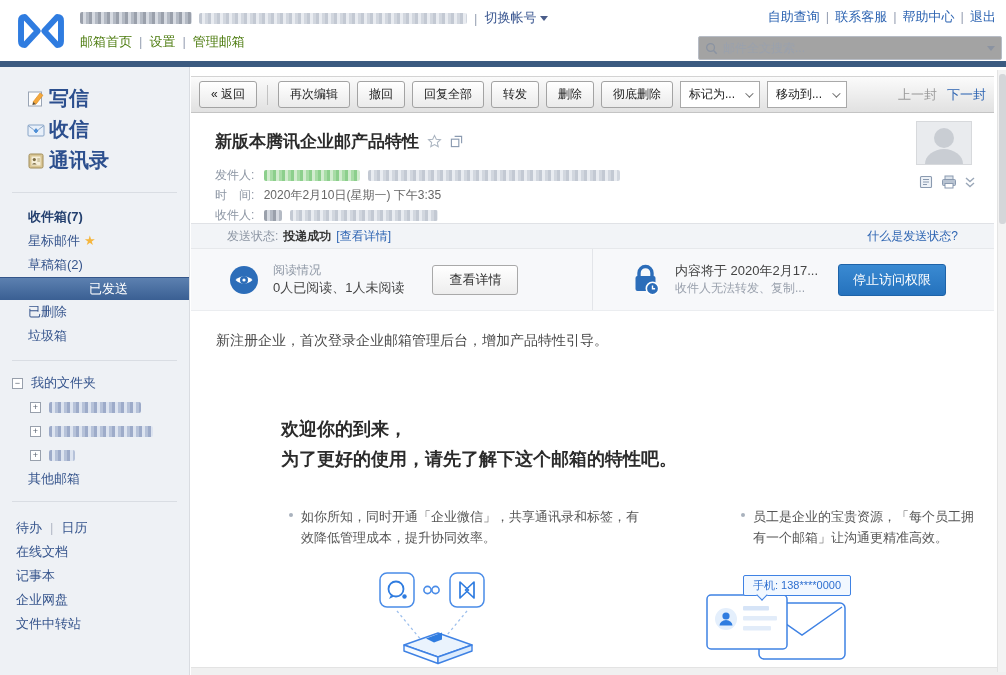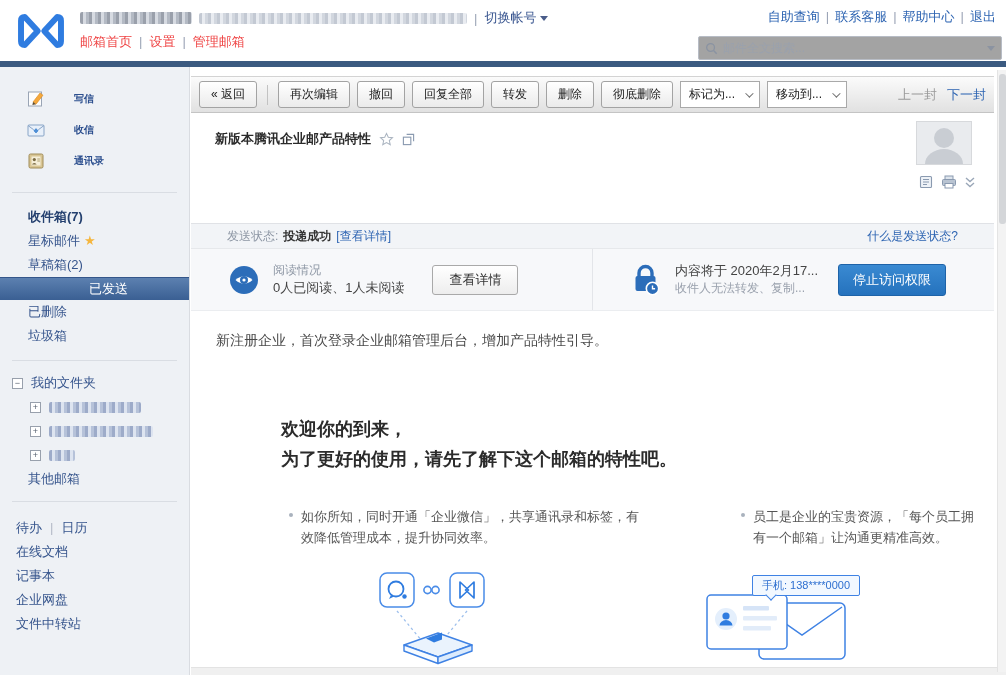--- a/index.html
+++ b/index.html
@@ -10,39 +10,39 @@
     font-size:13px;
   }
   .page { position:absolute; inset:0; }
 
   
   .header { position:absolute; top:0; left:0; width:1006px; height:61px; background:#fff; }
   .logo { position:absolute; left:14px; top:9px; width:54px; height:44px; cursor:pointer; }
   .acct { position:absolute; left:80px; top:10px; }
   .acct-line1 { display:flex; align-items:center; gap:7px; height:16px; }
   .acct-line2 { margin-top:7px; font-size:13px; }
-  .acct-line2 a { color:#ef4444; text-decoration:none; cursor:pointer; }
+  .acct-line2 a { color:#4d7c0f; text-decoration:none; cursor:pointer; }
   .acct-line2 a + a::before { content:"|"; color:#9aa3b5; margin:0 7px; font-weight:normal; }
   .pipe { color:#9aa3b5; }
   .switch { color:#36538e; font-size:13px; text-decoration:none; display:inline-flex; align-items:center; gap:4px; cursor:pointer; }
   .tri-down { width:0; height:0; border-left:4px solid transparent; border-right:4px solid transparent; border-top:5px solid #4a5d8a; display:inline-block; }
   .top-links { position:absolute; right:10px; top:8px; font-size:13px; }
   .top-links a { color:#2d64b2; text-decoration:none; cursor:pointer; }
   .top-links a + a::before { content:"|"; color:#9aa3b5; margin:0 6px; }
   .searchbox { position:absolute; right:4px; top:36px; width:304px; height:24px; border:1px solid #b7bcc5; background:#a3a3a3; border-radius:2px; display:flex; align-items:center; padding:0 6px; }
   .searchbox input { border:none; outline:none; flex:1; font-size:12px; color:#444; font-family:inherit; margin-left:5px; background:transparent; }
   .searchbox input::placeholder { color:#9aa1ad; }
   .search-arrow { width:0; height:0; border-left:4px solid transparent; border-right:4px solid transparent; border-top:5px solid #8b93a1; cursor:pointer; }
 
   .darkbar { position:absolute; top:61px; left:0; width:1006px; height:6px; background:#3b5a80; }
 
   
   .sidebar { position:absolute; top:67px; left:0; width:190px; height:608px; background:#eef1f5; border-right:1px solid #d9dce1; color:#35548c; }
   .compose-list { list-style:none; padding:16px 0 10px 26px; }
-  .compose-list li { display:flex; align-items:center; gap:28px; height:31px; font-size:10px; font-weight:bold; color:#2c4f8e; cursor:pointer; }
+  .compose-list li { display:flex; align-items:center; gap:3px; height:31px; font-size:20px; font-weight:bold; color:#2c4f8e; cursor:pointer; }
   .sb-div { height:1px; background:#d9dde3; margin:6px 12px; }
   .folders { list-style:none; padding:6px 0; }
   .folders li { height:24px; line-height:24px; padding-left:28px; font-size:13px; color:#35548c; cursor:pointer; }
   .folders li.bold { font-weight:bold; color:#24406f; }
   .folders li.selected { background:linear-gradient(180deg,#5c80b0,#3a5f93); color:#fff; border-top:1px solid #34568a; height:23px; line-height:22px;text-align:center; }
   .star-glyph { color:#f5b63e; margin-left:4px; font-size:13px; }
   .myfolders { padding:4px 0; }
   .tree-row { display:flex; align-items:center; gap:8px; height:24px; padding-left:12px; font-size:13px; cursor:pointer; }
   .tree-row.child { padding-left:30px; }
   .tree-row.plainlink { padding-left:28px; }
@@ -68,21 +68,21 @@
   .tbtn { font-family:inherit; font-size:12px; color:#222; padding:4px 11px; background:linear-gradient(180deg,#ffffff,#ebebeb); border:1px solid #a3a3a3; border-radius:3px; cursor:pointer; white-space:nowrap; }
   .tsep { width:1px; height:20px; background:#c2c2c2; margin:0 3px; }
   .tdrop { display:flex; align-items:center; gap:10px; font-size:12px; color:#222; background:#fff; border:1px solid #a9a9a9; padding:4px 8px; cursor:pointer; white-space:nowrap; }
   .chev { width:6px; height:6px; border-right:1.5px solid #6f6f6f; border-bottom:1.5px solid #6f6f6f; transform:rotate(45deg) translateY(-2px); display:inline-block; }
   .tnav { margin-left:auto; font-size:13px; white-space:nowrap; }
   .tnav .prev { color:#9a9a9a; margin-right:10px; }
   .tnav .next { color:#2d64b2; text-decoration:none; cursor:pointer; }
 
   .mailhead { position:relative; padding:17px 0 12px 24px; height:110px; }
   .subject-row { display:flex; align-items:center; gap:8px; }
-  .subject-row h1 { font-size:13px; font-weight:bold; color:#2b2b2b; }
+  .subject-row h1 { font-size:17px; font-weight:bold; color:#2b2b2b; }
   .meta { margin-top:12px; font-size:12px; line-height:20px; }
   .meta .lbl { color:#8d96a4; margin-right:6px; white-space:pre; }
   .meta .val { color:#666; }
   .avatar { position:absolute; right:34px; top:8px; width:56px; height:44px; background:#e9ebee; border:1px solid #d7d9dc; }
   .head-icons { position:absolute; right:30px; top:62px; display:flex; gap:7px; align-items:center; }
   .head-icons span { cursor:pointer; display:inline-flex; }
 
   .status-row { height:26px; background:#f2f4f7; border-top:1px solid #e0e2e6; border-bottom:1px solid #e6e8eb; display:flex; align-items:center; padding:0 36px; font-size:12px; margin-right:12px; }
   .status-row .lbl { color:#8d96a4; margin-right:5px; }
   .status-row b { color:#333; font-weight:bold; margin-right:5px; }
@@ -104,21 +104,21 @@
   .features { position:absolute; left:98px; top:195px; display:flex; }
   .feat { display:flex; gap:8px; }
   .feat.f1 { width:360px; }
   .feat.f2 { margin-left:92px; width:240px; }
   .dot { width:4px; height:4px; border-radius:50%; background:#a9b2bd; margin-top:7px; flex:none; }
   .feat p { font-size:13px; color:#555; line-height:21px; }
 
   .illus { position:absolute; }
   .illus-left { left:175px; top:258px; }
   .illus-right { left:510px; top:268px; }
-  .tooltip { position:absolute; left:51px; top:-4px; background:#f2f8ff; border:1px solid #3f82e4; border-radius:2px; padding:2px 9px; font-size:11px; color:#2e6fd0; white-space:nowrap; }
+  .tooltip { position:absolute; left:42px; top:-4px; background:#f2f8ff; border:1px solid #3f82e4; border-radius:2px; padding:2px 9px; font-size:11px; color:#2e6fd0; white-space:nowrap; }
   .tooltip::after { content:""; position:absolute; left:14px; bottom:-4px; width:7px; height:7px; background:#f2f8ff; border-right:1px solid #3f82e4; border-bottom:1px solid #3f82e4; transform:rotate(45deg); }
 
   .bottom-strip { position:absolute; bottom:0; left:0; width:815px; height:8px; background:#f0f0f0; border-top:1px solid #e3e3e3; }
 </style>
 </head>
 <body>
 
 <div class="page">
 
   <header class="header">
@@ -257,20 +257,36 @@
     <section class="mailhead">
       <div class="subject-row">
         <h1>新版本腾讯企业邮产品特性</h1>
         <svg width="15" height="15" viewBox="0 0 16 16">
           <path d="M8 1.5 L9.9 5.6 L14.4 6.1 L11 9.1 L12 13.5 L8 11.2 L4 13.5 L5 9.1 L1.6 6.1 L6.1 5.6 Z" fill="none" stroke="#aab4c0" stroke-width="1.1"></path>
         </svg>
         <svg width="13" height="13" viewBox="0 0 14 14">
           <rect x="1.5" y="4.5" width="8" height="8" fill="#fff" stroke="#8a9ab0" stroke-width="1.2"></rect>
           <path d="M5 1.5 H12.5 V9" fill="none" stroke="#8a9ab0" stroke-width="1.2"></path>
         </svg>
+      </div>
+      <div class="meta">
+        <div class="row">
+          <span class="lbl">发件人:</span>
+          <span class="blur b-green" style="width:96px"></span>
+          <span class="blur b-light" style="width:252px;margin-left:5px"></span>
+        </div>
+        <div class="row">
+          <span class="lbl">时　间:</span>
+          <span class="val">2020年2月10日(星期一) 下午3:35</span>
+        </div>
+        <div class="row">
+          <span class="lbl">收件人:</span>
+          <span class="blur b-dark" style="width:18px"></span>
+          <span class="blur b-light" style="width:148px;margin-left:5px"></span>
+        </div>
       </div>
       <div class="avatar">
         <svg width="54" height="42" viewBox="0 0 54 42">
           <circle cx="27" cy="16" r="10" fill="#c9cdd3"></circle>
           <path d="M8 42 a19 15 0 0 1 38 0 Z" fill="#c9cdd3"></path>
         </svg>
       </div>
       <div class="head-icons">
         <span>
           <svg width="15" height="14" viewBox="0 0 15 14">

